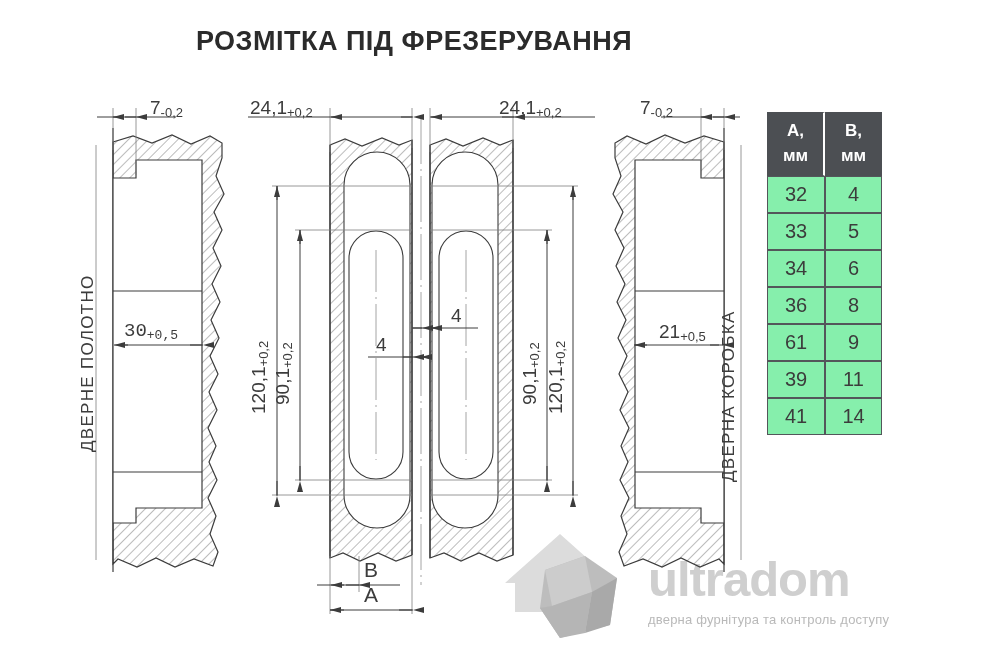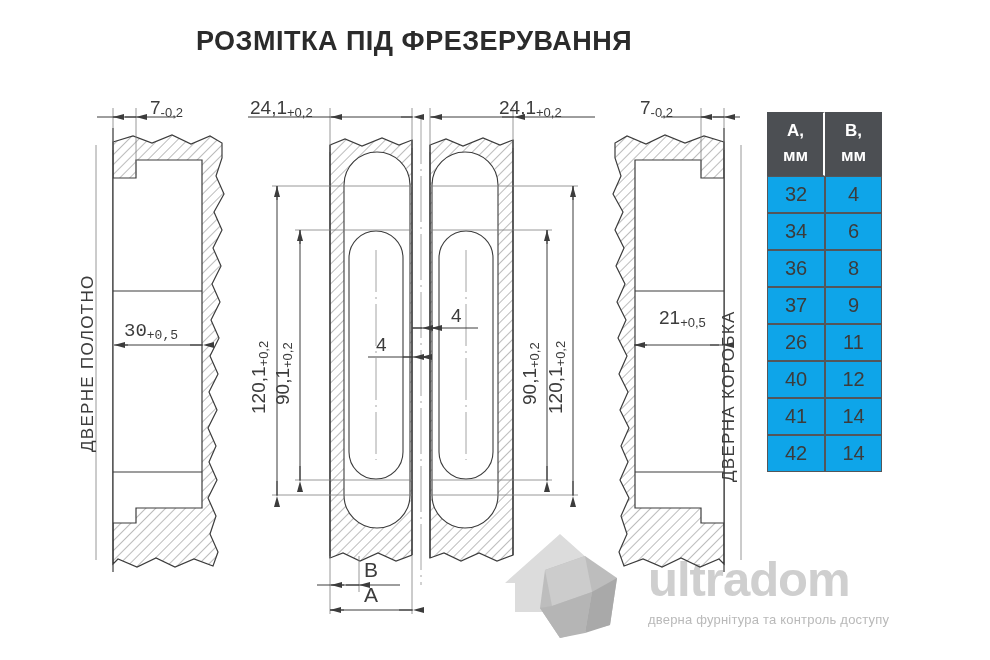--- a/index.html
+++ b/index.html
@@ -84,21 +84,21 @@
     font-weight: bold;
     width: 55px;
     height: 62px;
     border: 1px solid #4c4f53;
     line-height: 1.45;
     padding: 0;
     vertical-align: middle;
   }
   #spec-table th:first-child { border-right: 2px solid #ffffff; }
   #spec-table td {
-    background: #0ea5e9;
+    background: #86efac;
     color: #3c3c3c;
     font-size: 20px;
     text-align: center;
     width: 55px;
     height: 35px;
     border: 1.6px solid #53565a;
     padding: 0;
   }
 
   
@@ -337,21 +337,21 @@
   <div class="dim" style="left:150px; top:98px;"><span>7</span><span class="tol">-0,2</span></div>
 
   <div class="dim" style="left:250px; top:98px;"><span>24,1</span><span class="tol">+0,2</span></div>
 
   <div class="dim" style="left:499px; top:98px;"><span>24,1</span><span class="tol">+0,2</span></div>
 
   <div class="dim" style="left:640px; top:98px;"><span>7</span><span class="tol">-0,2</span></div>
 
   <div class="dim" style="left:124px; top:322px;font-family:Liberation Mono, monospace;"><span>30</span><span class="tol">+0,5</span></div>
 
-  <div class="dim" style="left:659px; top:308px;"><span>21</span><span class="tol">+0,5</span></div>
+  <div class="dim" style="left:659px; top:322px;"><span>21</span><span class="tol">+0,5</span></div>
 
   <div class="dim vert" style="left:268px; top:395px;"><span>120,1</span><span class="tol">+0,2</span></div>
 
   <div class="dim vert" style="left:292px; top:386px;"><span>90,1</span><span class="tol">+0,2</span></div>
 
   <div class="dim vert" style="left:539px; top:386px;"><span>90,1</span><span class="tol">+0,2</span></div>
 
   <div class="dim vert" style="left:565px; top:395px;"><span>120,1</span><span class="tol">+0,2</span></div>
 
   <div class="dim" style="left:376px; top:335px;">4</div>
@@ -375,43 +375,39 @@
           <span>мм</span>
         </th>
       </tr>
     </thead>
     <tbody id="spec-table-body">
         <tr>
           <td>32</td>
           <td>4</td>
         </tr>
         <tr>
+          <td>33</td>
+          <td>5</td>
+        </tr>
+        <tr>
           <td>34</td>
           <td>6</td>
         </tr>
         <tr>
           <td>36</td>
           <td>8</td>
         </tr>
         <tr>
-          <td>37</td>
+          <td>61</td>
           <td>9</td>
         </tr>
         <tr>
-          <td>26</td>
+          <td>39</td>
           <td>11</td>
-        </tr>
-        <tr>
-          <td>40</td>
-          <td>12</td>
         </tr>
         <tr>
           <td>41</td>
           <td>14</td>
         </tr>
-        <tr>
-          <td>42</td>
-          <td>14</td>
-        </tr>
       </tbody>
   </table>
 
 </div>
 
 </body></html>

